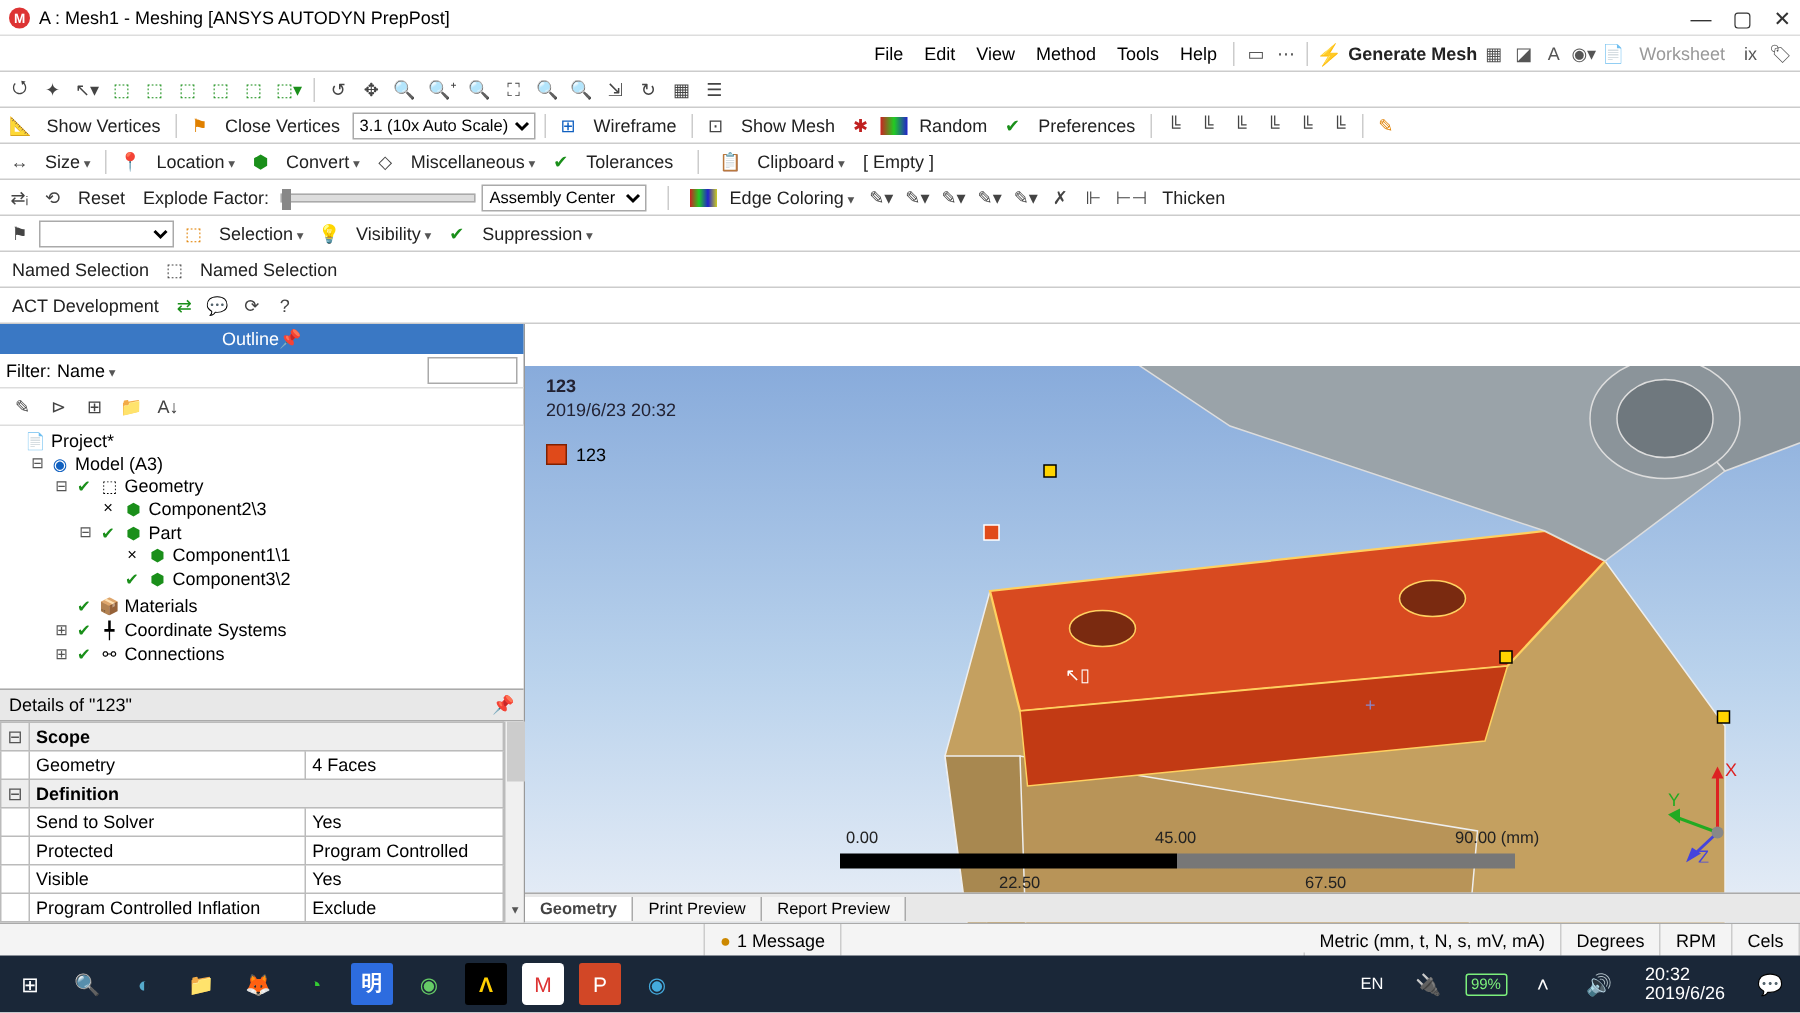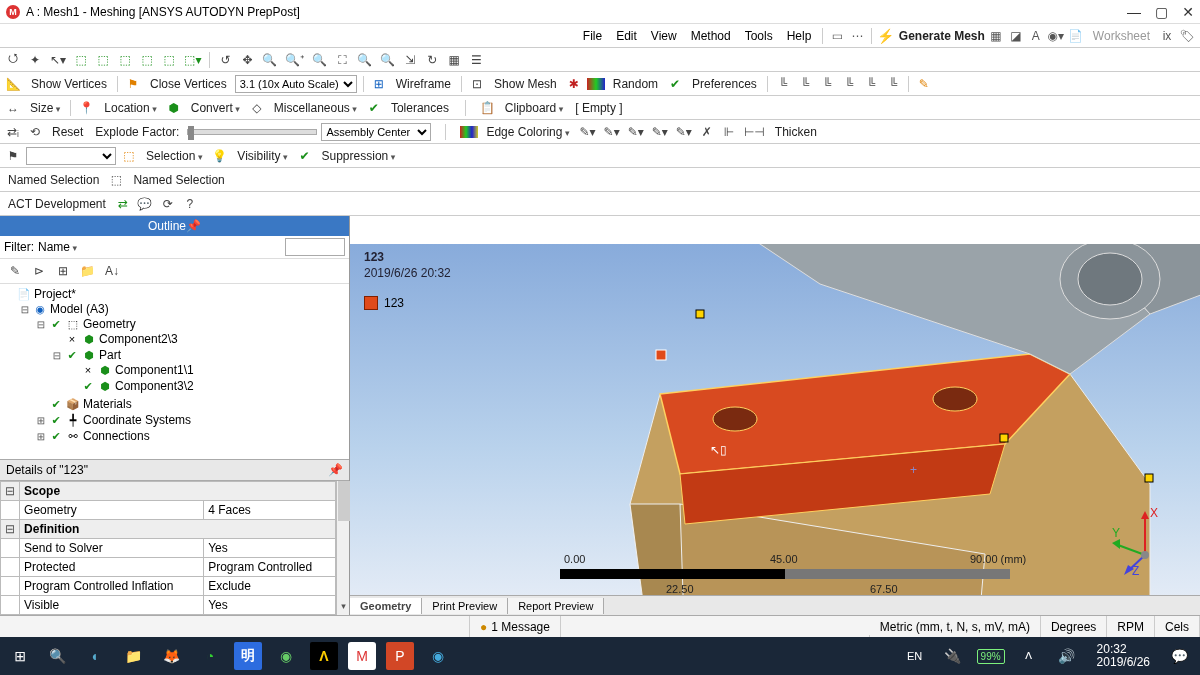--- a/index.html
+++ b/index.html
@@ -374,41 +374,41 @@
               <td>Send to Solver</td>
               <td>Yes</td>
             </tr>
         <tr>
               <td></td>
               <td>Protected</td>
               <td>Program Controlled</td>
             </tr>
         <tr>
               <td></td>
+              <td>Visible</td>
+              <td>Yes</td>
+            </tr>
+        <tr>
+              <td></td>
               <td>Program Controlled Inflation</td>
               <td>Exclude</td>
-            </tr>
-        <tr>
-              <td></td>
-              <td>Visible</td>
-              <td>Yes</td>
             </tr>
       </tbody>
         </table>
       <div class="details-scroll">
         <div class="arr" style="top:0">▴</div>
         <div class="thumb"></div>
         <div class="arr" style="bottom:0">▾</div>
       </div>
     </div>
   </div>
 
   <div class="viewport">
     <div class="vp-text">123</div>
-    <div class="vp-time">2019/6/26 20:32</div>
+    <div class="vp-time">2019/6/23 20:32</div>
     <div class="legend">
       <div class="sw"></div>
       <span>123</span>
     </div>
     <div class="brand">
       <div class="b1">ANSYS</div>
       <div class="b2">2019 R1</div>
     </div>
 
     <svg class="part-body" viewBox="0 0 720 560">

